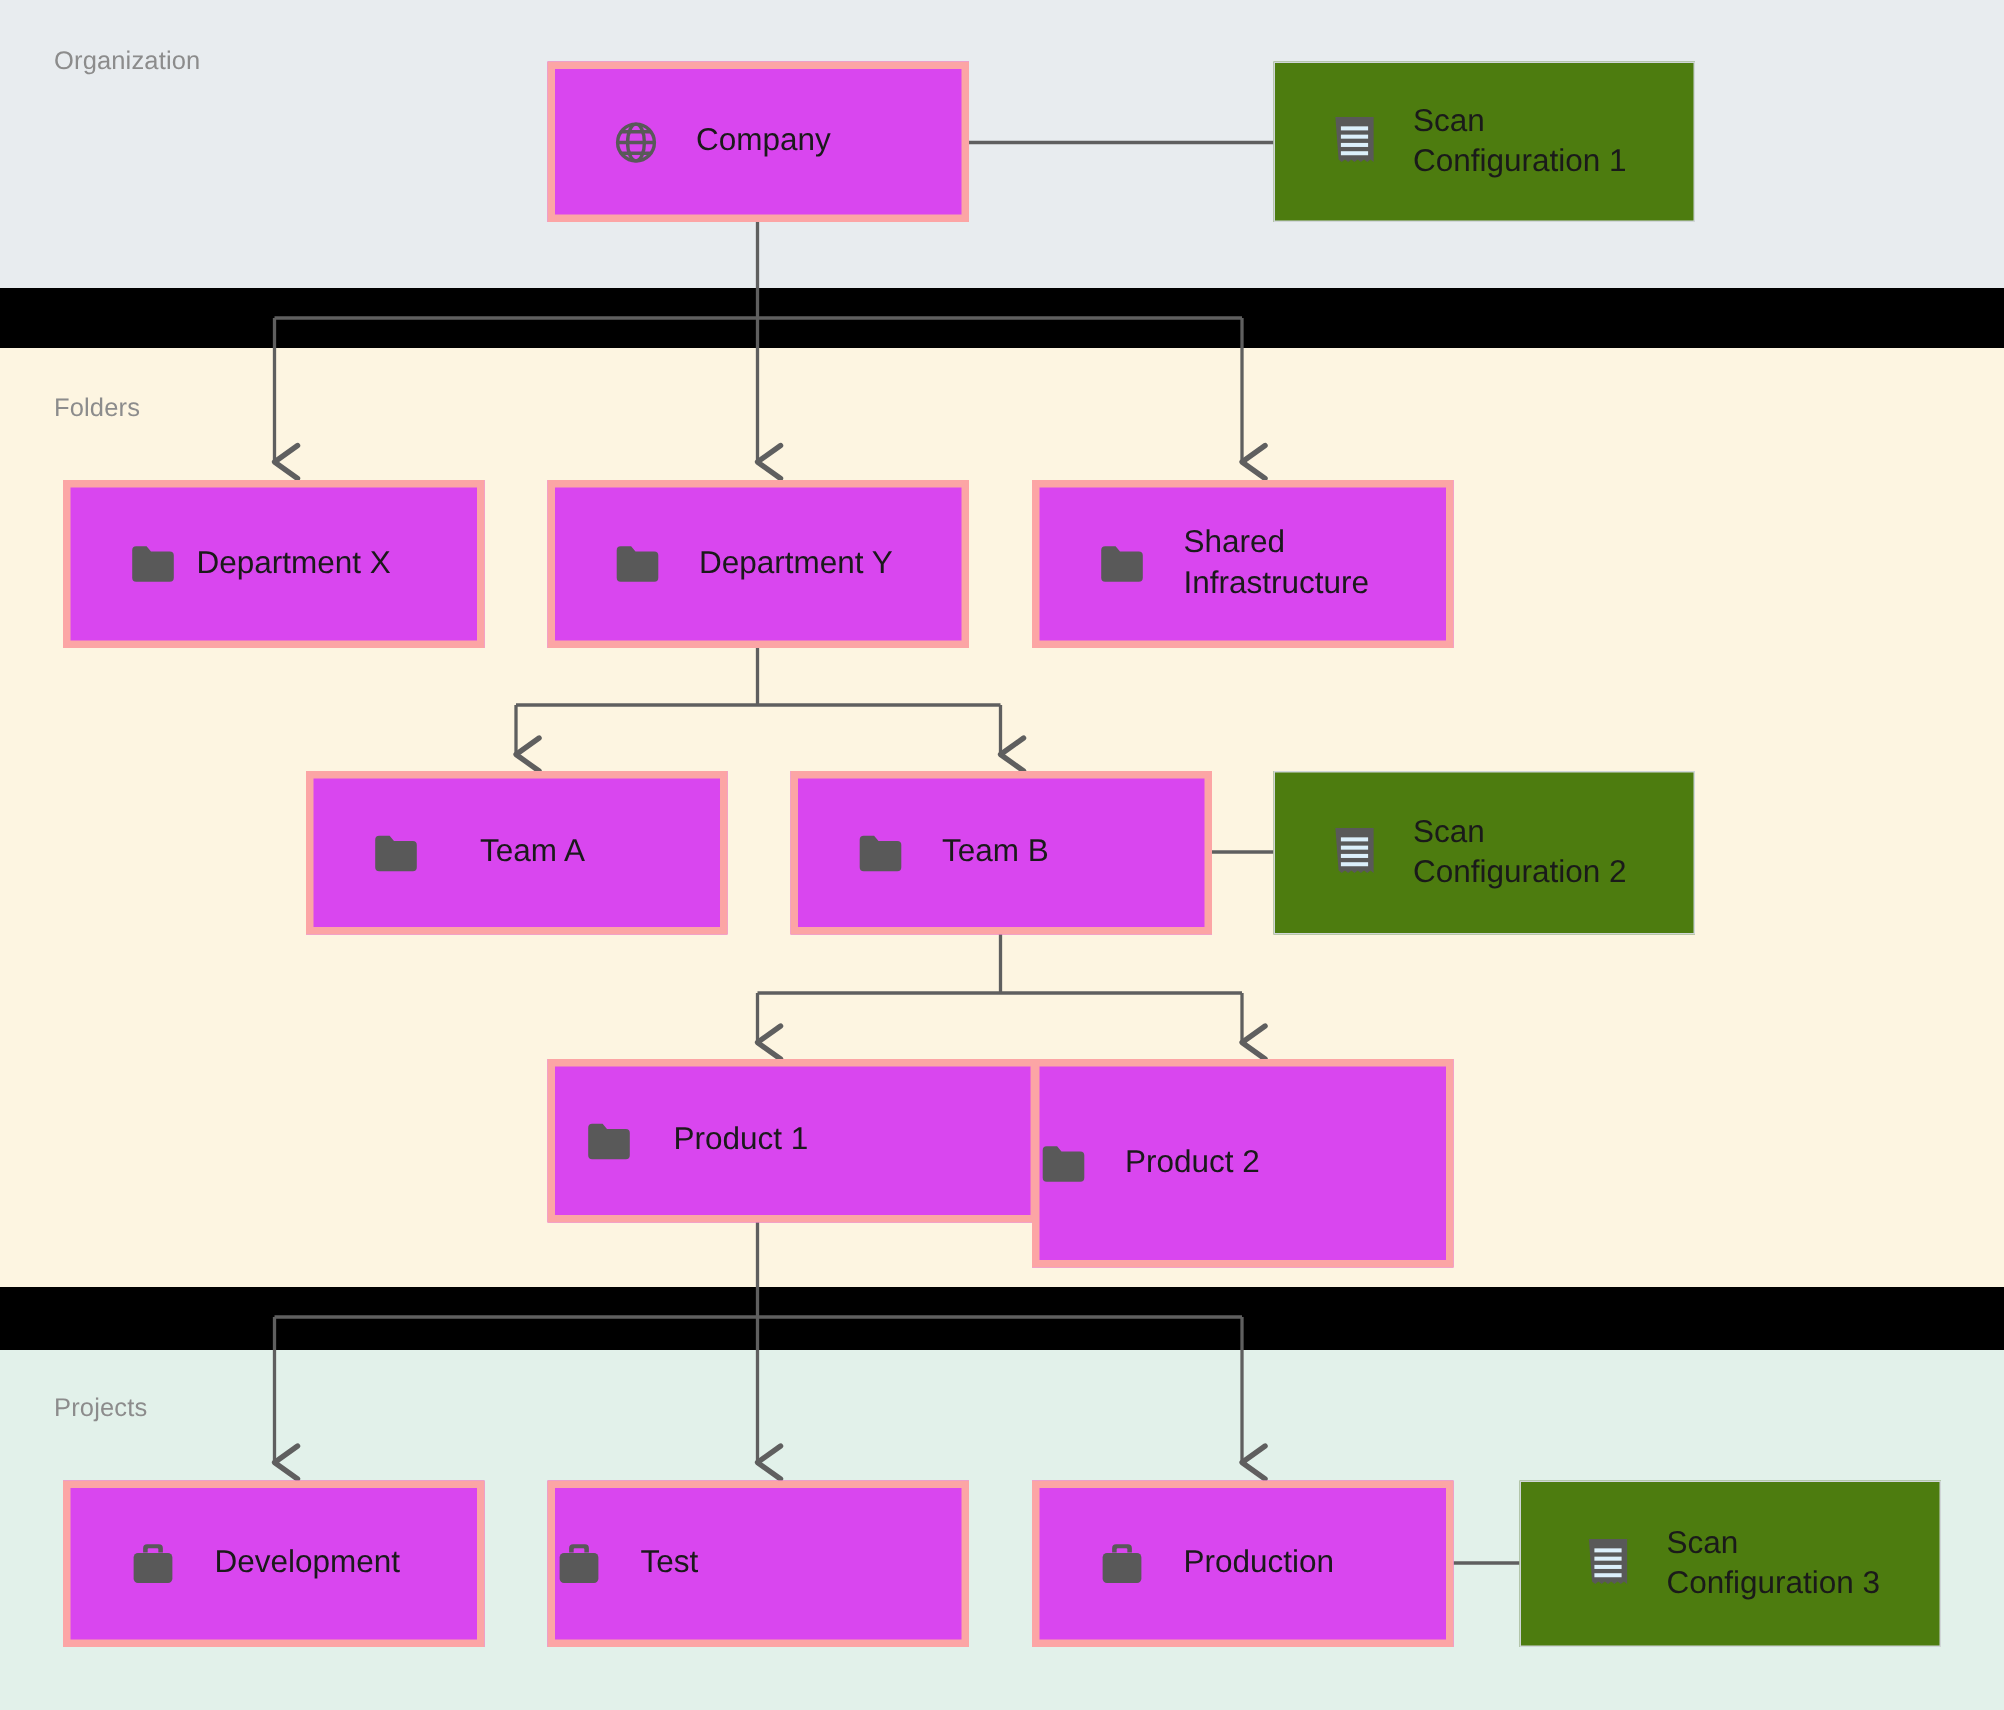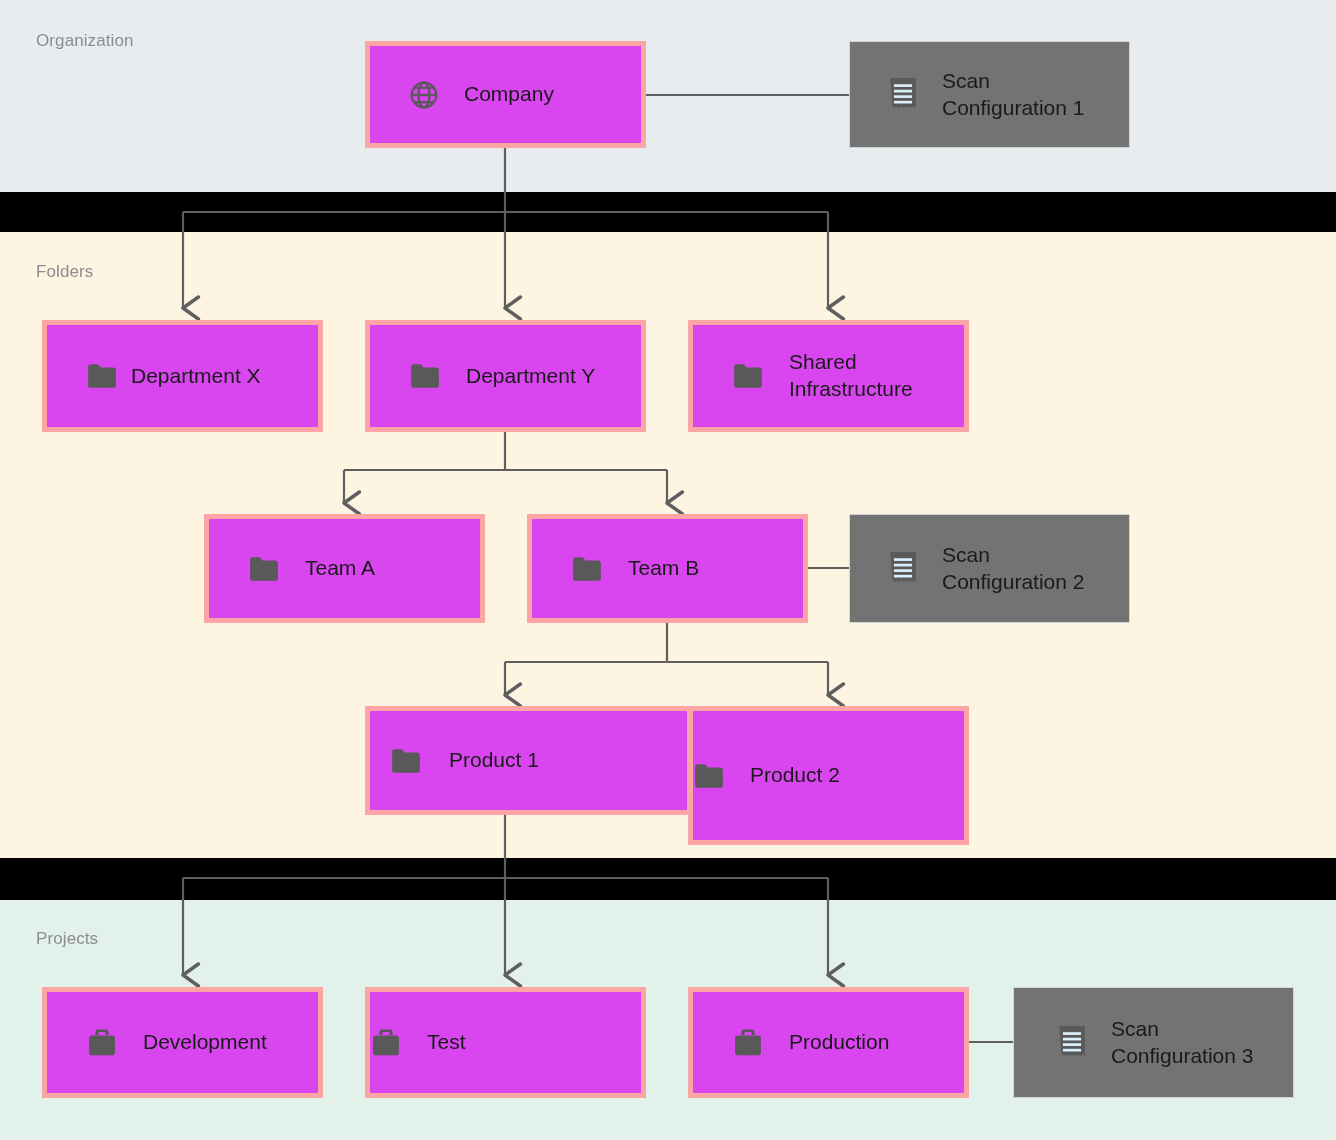--- a/index.html
+++ b/index.html
@@ -44,21 +44,21 @@
 
   .node {
     position: absolute;
     box-sizing: border-box;
     display: flex;
     align-items: center;
     background: #d946ef;
     border: 5px solid #fca5a5;
   }
   .node.scan {
-    background: #737373;
+    background: #4d7c0f;
     border: 1px solid #D0D6D8;
   }
   .node .ico {
     flex: 0 0 auto;
     display: flex;
     align-items: center;
     justify-content: center;
   }
   .node .lbl {
     font-size: 21px;
@@ -168,21 +168,21 @@
   <div class="node" style="left:688px; top:320px; width:281px; height:112px; padding-left:39px; gap:25px;">
     <span class="ico">
       <svg width="32" height="26" viewBox="0 0 24 19" fill="#595959">
         <path d="M1.6,2.6 a2,2 0 0 1 2,-2 h5.2 l2.2,2.6 h9.4 a2,2 0 0 1 2,2 v11.2 a2,2 0 0 1 -2,2 h-16.8 a2,2 0 0 1 -2,-2 Z"></path>
       </svg>
     </span>
     <span class="lbl">Shared
 Infrastructure</span>
   </div>
 
-  <div class="node" style="left:204px; top:514px; width:281px; height:109px; padding-left:39px; gap:25px;">
+  <div class="node" style="left:204px; top:514px; width:281px; height:109px; padding-left:39px; gap:40px;">
     <span class="ico">
       <svg width="32" height="26" viewBox="0 0 24 19" fill="#595959">
         <path d="M1.6,2.6 a2,2 0 0 1 2,-2 h5.2 l2.2,2.6 h9.4 a2,2 0 0 1 2,2 v11.2 a2,2 0 0 1 -2,2 h-16.8 a2,2 0 0 1 -2,-2 Z"></path>
       </svg>
     </span>
     <span class="lbl">Team A</span>
   </div>
 
   <div class="node" style="left:527px; top:514px; width:281px; height:109px; padding-left:39px; gap:25px;">
     <span class="ico">

